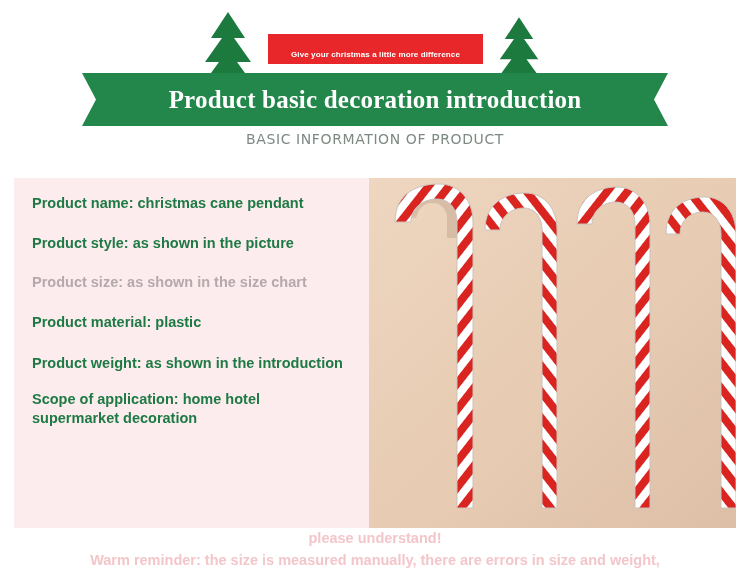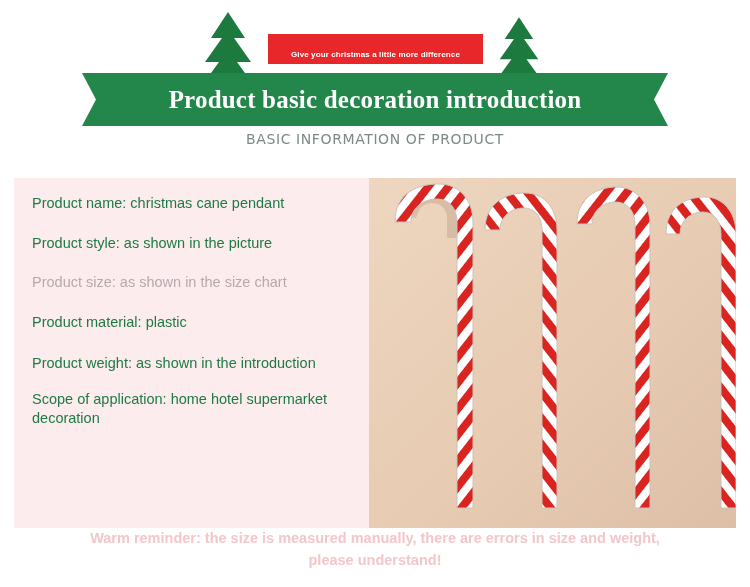--- a/index.html
+++ b/index.html
@@ -140,21 +140,21 @@
     width: 355px;
     height: 350px;
     background: #fdecee;
     box-sizing: border-box;
     padding: 16px 18px 8px 18px;
   }
 
   .info-line {
     color: #1e7a44;
     font-size: 14.5px;
-    font-weight: normal;
+    font-weight: bold;
     line-height: 1.35;
     margin-bottom: 14px;
   }
   .info-line.muted {
     color: #b5a9ad;
   }
   .info-line.m1 { margin-bottom: 20px; }
   .info-line.m2 { margin-bottom: 20px; }
   .info-line.m3 { margin-bottom: 20px; }
   .info-line.m4 { margin-bottom: 16px; }
@@ -269,17 +269,17 @@
         </g>
 
         <g>
           <path d="M297,56 C297,28 318,19 336,19 C354,19 367,34 367,56 L367,330 L352,330 L352,56 C352,43 345,34 334,34 C322,34 311,42 311,56 Z" fill="url(#stripeB)" stroke="#c9c2bb" stroke-width="1"></path>
         </g>
       </svg>
     </div>
   </div>
 
   <div class="footer">
+    <div>please understand!</div>
     <div>Warm reminder: the size is measured manually, there are errors in size and weight,</div>
-    <div>please understand!</div>
   </div>
 
 </div>
 
 </body></html>

